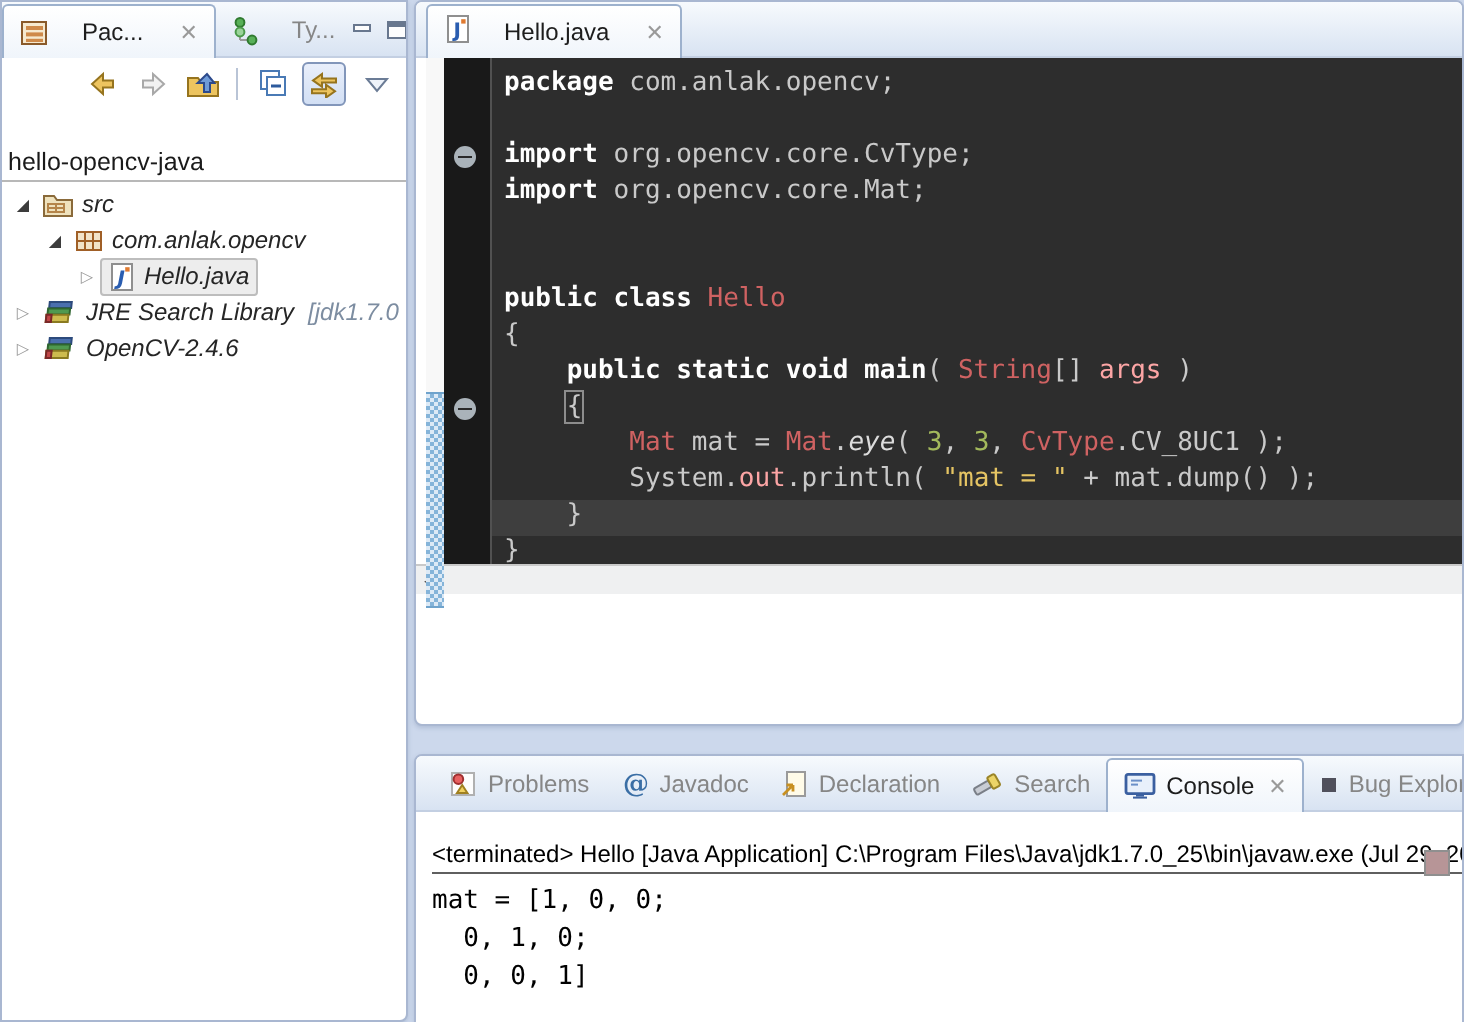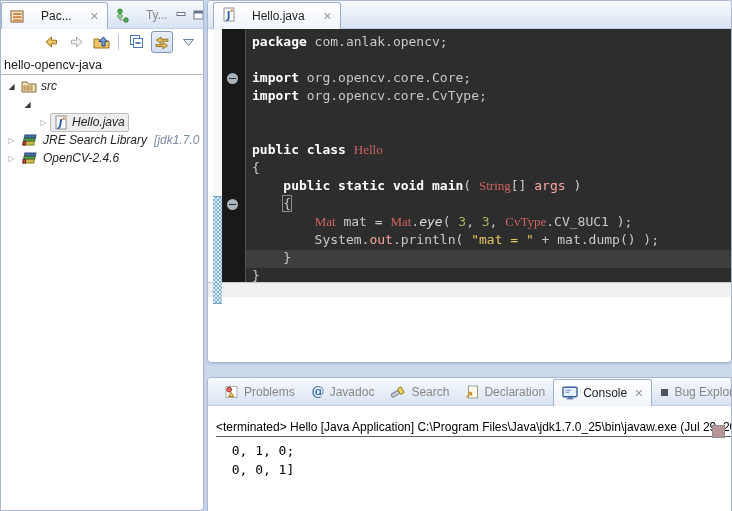--- a/index.html
+++ b/index.html
@@ -22,21 +22,21 @@
               border-radius:3px 3px 0 0;color:#1d1d1d;margin-bottom:-1px;}
   .tab .close{color:#9a9a9a;font-size:11px;margin-left:2px;cursor:pointer;}
   .winbtns{margin-left:auto;display:flex;gap:6px;align-items:center;padding:0 6px 8px 0;}
 
   
   .view-toolbar{display:flex;justify-content:flex-end;align-items:center;gap:5px;
                 height:26px;padding-right:5px;}
   .tb-btn{display:flex;align-items:center;justify-content:center;width:20px;height:20px;}
   .tb-btn.pressed{background:linear-gradient(#e9effb,#d2dff4);border:1px solid #8296ba;border-radius:3px;}
   .tb-sep{width:1px;height:16px;background:#b9c4d6;margin:0 2px;}
-  #project-label{font-size:12.5px;color:#1a1a1a;padding:3px 0 2px 3px;}
+  #project-label{font-size:12.5px;color:#1a1a1a;padding:3px 0 2px 3px;margin-top:16px;}
   #project-sep{border-bottom:1px solid #b8b8b8;margin:0;}
   #pkg-tree{padding-top:2px;font-size:12px;color:#262626;}
   .tree-row{display:flex;align-items:center;height:18px;}
   .arrow{width:13px;text-align:center;font-size:8px;color:#9a9a9a;flex:none;}
   .arrow.exp{color:#3c3c3c;}
   .sel-box{display:flex;align-items:center;gap:4px;padding:0 3px;height:17px;border-radius:2px;font-style:italic;}
   .sel-box.selected{background:#ededed;border:1px solid #bdbdbd;}
   .tree-label{white-space:nowrap;}
   .tree-suffix{color:#7d8da1;white-space:nowrap;margin-left:3px;}
 
@@ -51,21 +51,21 @@
       border-top:1px solid #6fa3cc;border-bottom:1px solid #6fa3cc;box-sizing:border-box;}
   .fold-gutter{width:23px;background:#191919;border-right:1px solid #515151;position:relative;flex:none;}
   .fold{position:absolute;left:5px;width:11px;height:11px;border-radius:50%;background:#aab3ba;cursor:pointer;}
   .fold::after{content:"";position:absolute;left:2px;right:2px;top:5px;height:1px;background:#2a2a2a;}
   .code-area{flex:1;background:#2d2d2d;overflow:hidden;}
   #code-lines{padding-top:5px;}
   .code-line{height:18px;line-height:18px;white-space:pre;padding-left:6px;
              font:13px "DejaVu Sans Mono",monospace;color:#c9c9c9;}
   .code-line.current{background:#3e3e3e;}
   .tok-kw{color:#ffffff;font-weight:bold;}
-  .tok-ty{color:#cf6262;font-family:Liberation Serif, serif;}
+  .tok-ty{color:#cf6262;}
   .tok-num{color:#a3b95c;}
   .tok-str{color:#e5c463;}
   .tok-fld{color:#fca5a5;}
   .tok-sm{font-style:italic;color:#dcdcdc;}
   .tok-br{outline:1px solid #8d8d8d;}
   .hscroll{height:14px;background:#eff0f1;border-top:1px solid #c9c9c9;display:flex;align-items:center;}
   .hscroll .larr{font-size:8px;color:#4a4a4a;padding-left:4px;}
 
   
   #bottom-tabs{padding-left:8px;}
@@ -186,20 +186,31 @@
                 <rect x="3" y="7" width="8" height="4" fill="none" stroke="#b5854a"></rect>
                 <line x1="7" y1="7" x2="7" y2="11" stroke="#b5854a"></line>
                 <line x1="3" y1="9" x2="11" y2="9" stroke="#b5854a"></line>
               </svg>
             </span>
             <span class="tree-label">src</span>
           </span>
         </div>
         <div class="tree-row" style="padding-left: 20px;">
           <span class="arrow exp">◢</span>
+          <span class="sel-box">
+            <span style="display: inline-flex; align-items: center;">
+              <svg width="15" height="13" viewBox="0 0 15 13">
+                <rect x="1.5" y="2" width="12" height="9" fill="#f2e3c8" stroke="#a05f26"></rect>
+                <line x1="5.5" y1="2" x2="5.5" y2="11" stroke="#a05f26"></line>
+                <line x1="9.5" y1="2" x2="9.5" y2="11" stroke="#a05f26"></line>
+                <line x1="1.5" y1="6.5" x2="13.5" y2="6.5" stroke="#a05f26"></line>
+              </svg>
+            </span>
+            <span class="tree-label">com.anlak.opencv</span>
+          </span>
         </div>
         <div class="tree-row" style="padding-left: 36px;">
           <span class="arrow">▷</span>
           <span class="sel-box selected">
             <span style="display: inline-flex; align-items: center;">
               <svg width="14" height="15" viewBox="0 0 14 15">
                 <rect x="2" y="1" width="10" height="13" fill="#ffffff" stroke="#8f8f8f"></rect>
                 <rect x="8.6" y="2.6" width="2.2" height="2.2" fill="#e07a30"></rect>
                 <text x="6.6" y="11.5" font-size="10" font-weight="bold" fill="#2a5db0" text-anchor="middle" font-family="DejaVu Sans,sans-serif">J</text>
               </svg>
@@ -262,22 +273,22 @@
         <div class="diff-hatch"></div>
       </div>
       <div class="fold-gutter" id="fold-gutter">
           <span class="fold" style="top: 44px;"></span>
           <span class="fold" style="top: 170px;"></span>
         </div>
       <div class="code-area">
         <div id="code-lines">
             <div class="code-line"><span class="tok-kw">package</span><span class="tok-pl"> com.anlak.opencv;</span></div>
             <div class="code-line">&nbsp;</div>
-            <div class="code-line"><span class="tok-kw">import</span><span class="tok-pl"> org.opencv.core.Core;</span></div>
             <div class="code-line"><span class="tok-kw">import</span><span class="tok-pl"> org.opencv.core.CvType;</span></div>
+            <div class="code-line"><span class="tok-kw">import</span><span class="tok-pl"> org.opencv.core.Mat;</span></div>
             <div class="code-line">&nbsp;</div>
             <div class="code-line">&nbsp;</div>
             <div class="code-line"><span class="tok-kw">public class</span><span class="tok-pl"> </span><span class="tok-ty">Hello</span></div>
             <div class="code-line"><span class="tok-pl">{</span></div>
             <div class="code-line"><span class="tok-pl">    </span><span class="tok-kw">public static void main</span><span class="tok-pl">( </span><span class="tok-ty">String</span><span class="tok-pl">[] </span><span class="tok-fld">args</span><span class="tok-pl"> )</span></div>
             <div class="code-line"><span class="tok-pl">    </span><span class="tok-br">{</span></div>
             <div class="code-line"><span class="tok-pl">        </span><span class="tok-ty">Mat</span><span class="tok-pl"> mat = </span><span class="tok-ty">Mat</span><span class="tok-pl">.</span><span class="tok-sm">eye</span><span class="tok-pl">( </span><span class="tok-num">3</span><span class="tok-pl">, </span><span class="tok-num">3</span><span class="tok-pl">, </span><span class="tok-ty">CvType</span><span class="tok-pl">.CV_8UC1 );</span></div>
             <div class="code-line"><span class="tok-pl">        System.</span><span class="tok-fld">out</span><span class="tok-pl">.println( </span><span class="tok-str">"mat = "</span><span class="tok-pl"> + mat.dump() );</span></div>
             <div class="code-line current"><span class="tok-pl">    }</span></div>
             <div class="code-line"><span class="tok-pl">}</span></div>
@@ -304,37 +315,37 @@
         <div class="tab bottom-tab">
           <span style="display: inline-flex; align-items: center;">
             <svg width="14" height="14" viewBox="0 0 14 14">
               <text x="7" y="11" font-size="13" font-weight="bold" fill="#3a6ea5" text-anchor="middle" font-family="DejaVu Serif,serif">@</text>
             </svg>
           </span>
           <span>Javadoc</span>
         </div>
         <div class="tab bottom-tab">
           <span style="display: inline-flex; align-items: center;">
+            <svg width="14" height="14" viewBox="0 0 14 14">
+              <rect x="3.5" y="1" width="9" height="12" fill="#fffbe8" stroke="#9a9a9a"></rect>
+              <path d="M1.5 12.5 L6.5 7.5 M6.5 7.5 h-3.2 M6.5 7.5 v3.2" stroke="#c89020" stroke-width="1.4" fill="none"></path>
+            </svg>
+          </span>
+          <span>Declaration</span>
+        </div>
+        <div class="tab bottom-tab">
+          <span style="display: inline-flex; align-items: center;">
             <svg width="16" height="14" viewBox="0 0 16 14">
               <g transform="rotate(-30 8 7)">
                 <rect x="0.5" y="5.5" width="8.5" height="3.6" rx="1" fill="#c8ccd4" stroke="#7a7f88"></rect>
                 <rect x="9" y="4" width="4.2" height="6.6" rx="1" fill="#ecd468" stroke="#9a8428"></rect>
               </g>
             </svg>
           </span>
           <span>Search</span>
-        </div>
-        <div class="tab bottom-tab">
-          <span style="display: inline-flex; align-items: center;">
-            <svg width="14" height="14" viewBox="0 0 14 14">
-              <rect x="3.5" y="1" width="9" height="12" fill="#fffbe8" stroke="#9a9a9a"></rect>
-              <path d="M1.5 12.5 L6.5 7.5 M6.5 7.5 h-3.2 M6.5 7.5 v3.2" stroke="#c89020" stroke-width="1.4" fill="none"></path>
-            </svg>
-          </span>
-          <span>Declaration</span>
         </div>
         <div class="tab bottom-tab active">
           <span style="display: inline-flex; align-items: center;">
             <svg width="16" height="14" viewBox="0 0 16 14">
               <rect x="1" y="1.2" width="14" height="9.6" rx="1" fill="#e8f0fb" stroke="#3a5fa0" stroke-width="1.4"></rect>
               <line x1="3.5" y1="4.3" x2="9" y2="4.3" stroke="#6a8fc8"></line>
               <line x1="3.5" y1="6.3" x2="7" y2="6.3" stroke="#6a8fc8"></line>
               <rect x="6" y="11.3" width="4" height="1" fill="#3a5fa0"></rect>
               <rect x="4.5" y="12.3" width="7" height="1" fill="#3a5fa0"></rect>
             </svg>
@@ -348,19 +359,20 @@
               <rect x="1" y="1" width="7" height="7" fill="#50505c"></rect>
             </svg>
           </span>
           <span>Bug Explorer</span>
         </div>
       </div>
     <div class="console-content">
       <div id="terminate-btn"></div>
       <div id="console-title">&lt;terminated&gt; Hello [Java Application] C:\Program Files\Java\jdk1.7.0_25\bin\javaw.exe (Jul 29, 20</div>
       <div id="console-output">
+          <div>mat = [1, 0, 0;</div>
           <div>  0, 1, 0;</div>
           <div>  0, 0, 1]</div>
         </div>
     </div>
   </div>
 
 </div>
 
 </body></html>

